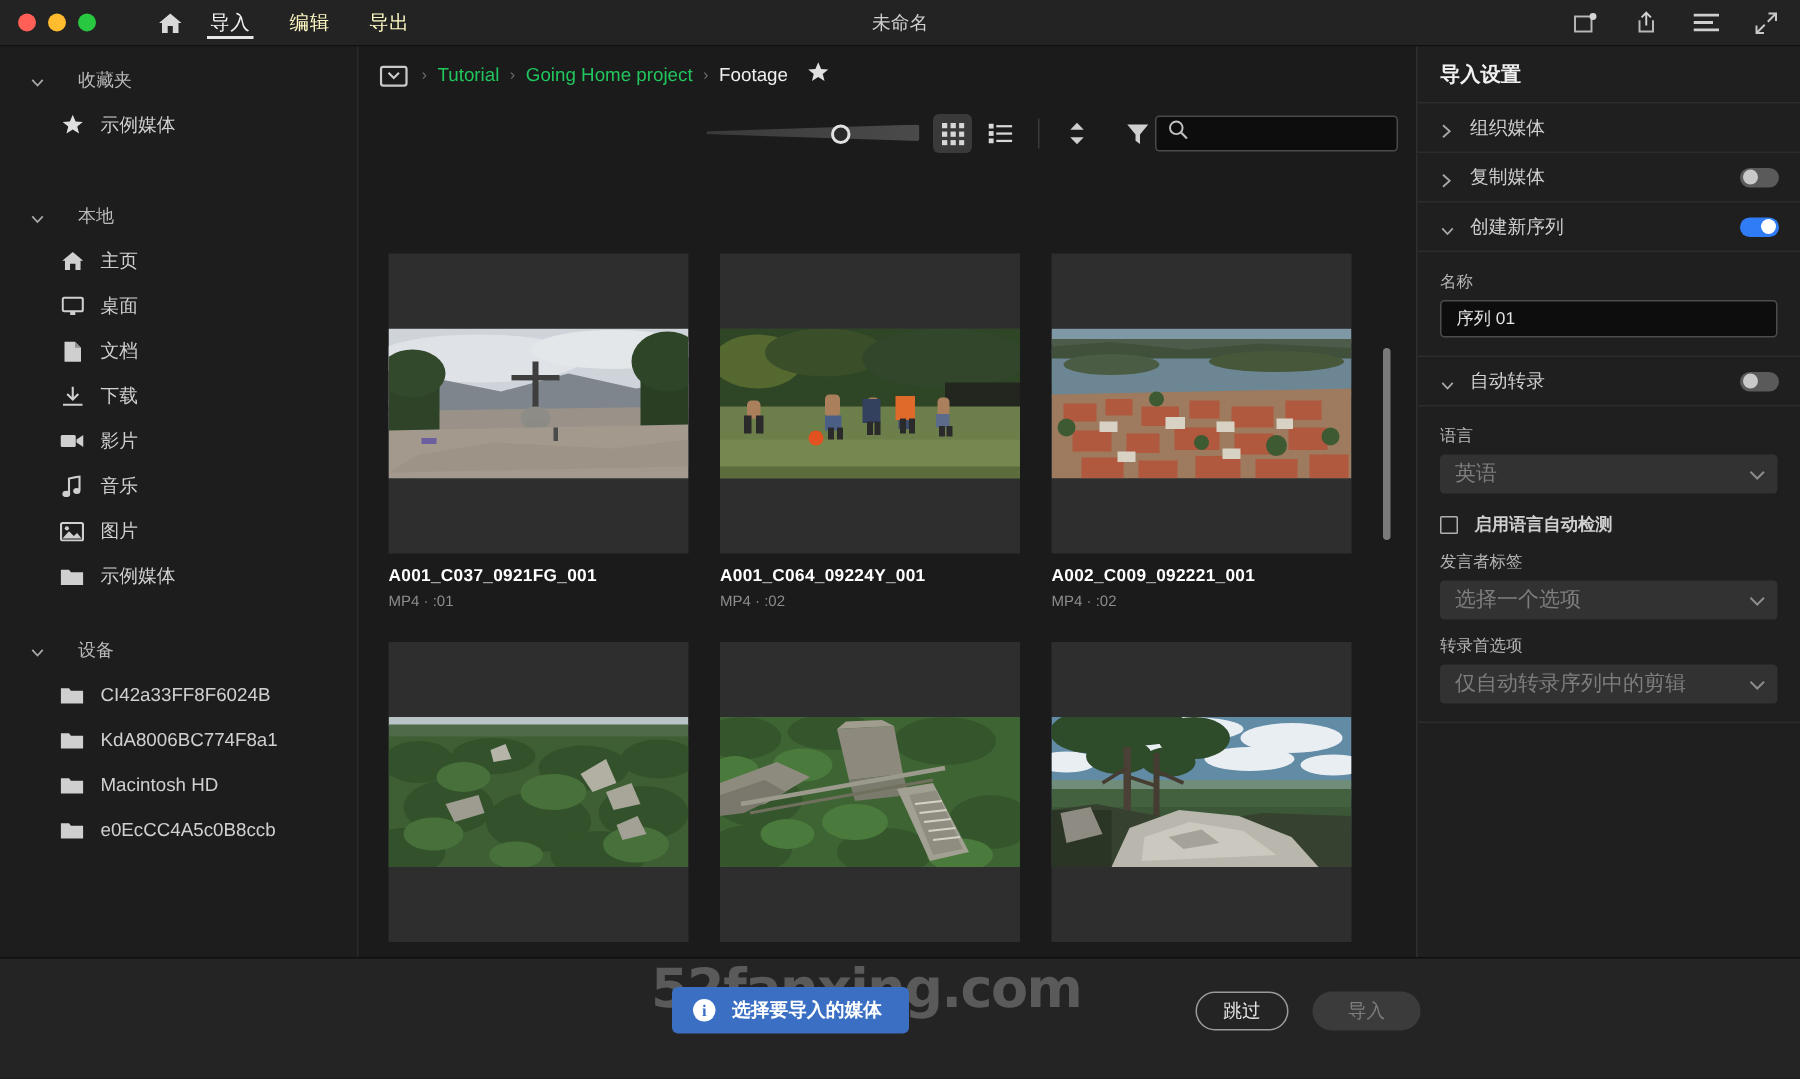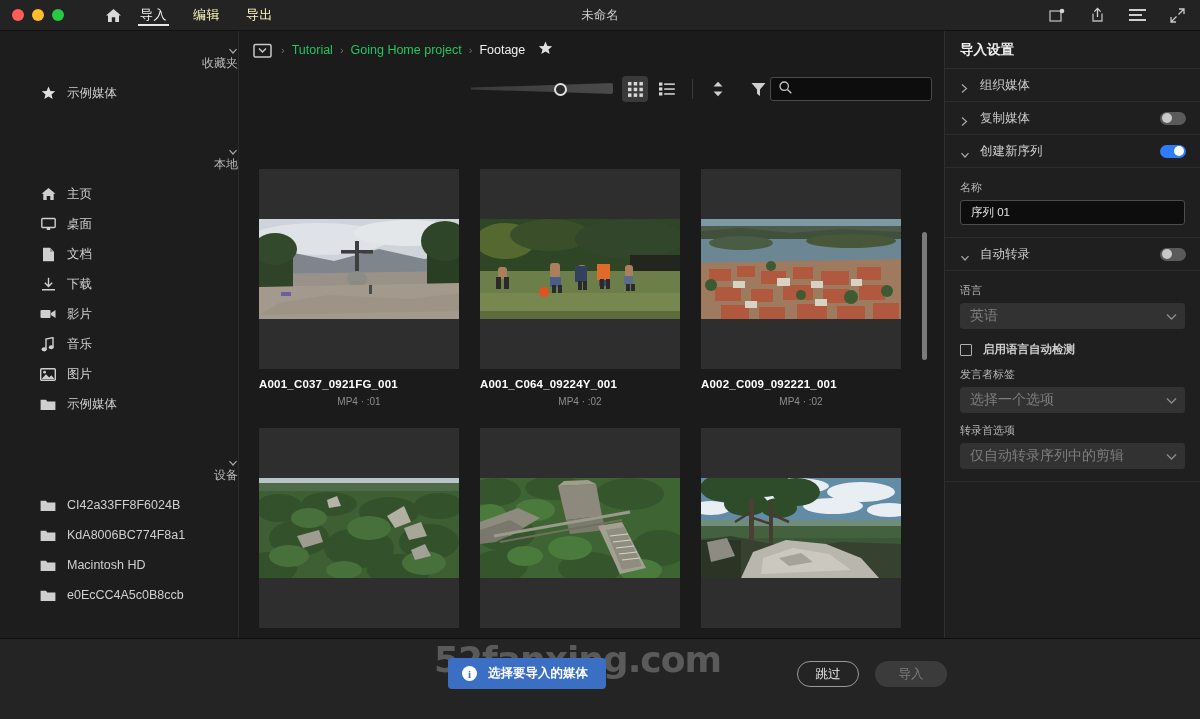--- a/index.html
+++ b/index.html
@@ -41,22 +41,22 @@
   .tb-right { position: absolute; right: 14px; display: flex; align-items: center; gap: 22px; }
   .tb-icon { width: 18px; height: 18px; display: flex; align-items: center; justify-content: center; }
 
   
   .sidebar {
     position: absolute; left: 0; top: 31px; width: 238px; height: 607px;
     background: #1d1d1d; overflow: hidden;
   }
   .sb-group { margin-top: 8px; }
   .sb-group-header {
-    display: flex; align-items: flex-end; gap: 0;
-    padding: 6px 0 6px 20px; font-size: 12px; color: #b9b9b9; flex-direction: column;
+    display: flex; align-items: center; gap: 22px;
+    padding: 6px 0 6px 20px; font-size: 12px; color: #b9b9b9;
   }
   .chev { width: 10px; height: 10px; display: inline-block; }
   .sb-item {
     display: flex; align-items: center; gap: 11px;
     height: 30px; padding-left: 40px; font-size: 12.5px; color: #d0d0d0;
     cursor: default;
   }
   .sb-item .ic { width: 16px; height: 16px; display: flex; align-items: center; justify-content: center; flex: 0 0 16px;}
 
   
@@ -93,21 +93,21 @@
 
   
   .grid-area { position: absolute; left: 0; top: 78px; right: 0; bottom: 0; overflow: hidden; }
   .grid { display: flex; flex-wrap: wrap; gap: 21px; padding: 60px 0 0 20px; }
   .card { width: 200px; }
   .thumb {
     width: 200px; height: 200px; background: #2e2e2e; position: relative; overflow: hidden;
   }
   .thumb .strip { position: absolute; left: 0; right: 0; top: 50px; height: 100px; overflow: hidden; }
   .cap-name { margin-top: 9px; font-size: 11.5px; color: #ffffff; font-weight: bold; letter-spacing: .2px; }
-  .cap-meta { margin-top: 6px; font-size: 10px; color: #8d8d8d; text-align: center; }
+  .cap-meta { margin-top: 6px; font-size: 10px; color: #8d8d8d; }
 
   .scrollbar {
     position: absolute; right: 17px; top: 123px; width: 5px; height: 128px;
     background: #7a7a7a; border-radius: 3px;
   }
 
   
   .rpanel {
     position: absolute; left: 944px; top: 31px; width: 256px; height: 607px;
     background: #1f1f1f; border-left: 1px solid #2f2f2f;
@@ -331,21 +331,21 @@
       <div class="sb-item">
         <span class="ic">
           <svg width="16" height="13" viewBox="0 0 16 13">
               <path d="M0.6 1.8 L6 1.8 L7.3 3.5 L15.4 3.5 L15.4 12 L0.6 12 Z" fill="#cfcfcf"></path>
             </svg>
         </span>
         <span>示例媒体</span>
       </div>
     </div>
 
-    <div class="sb-group" style="margin-top:32px">
+    <div class="sb-group" style="margin-top:20px">
       <div class="sb-group-header">
         <span class="chev">
           <svg width="10" height="10" viewBox="0 0 10 10">
               <path d="M1.5 3.2 L5 7 L8.5 3.2" fill="none" stroke="#a8a8a8" stroke-width="1.2"></path>
             </svg>
         </span>
         <span>设备</span>
       </div>
 
       <div class="sb-item">

